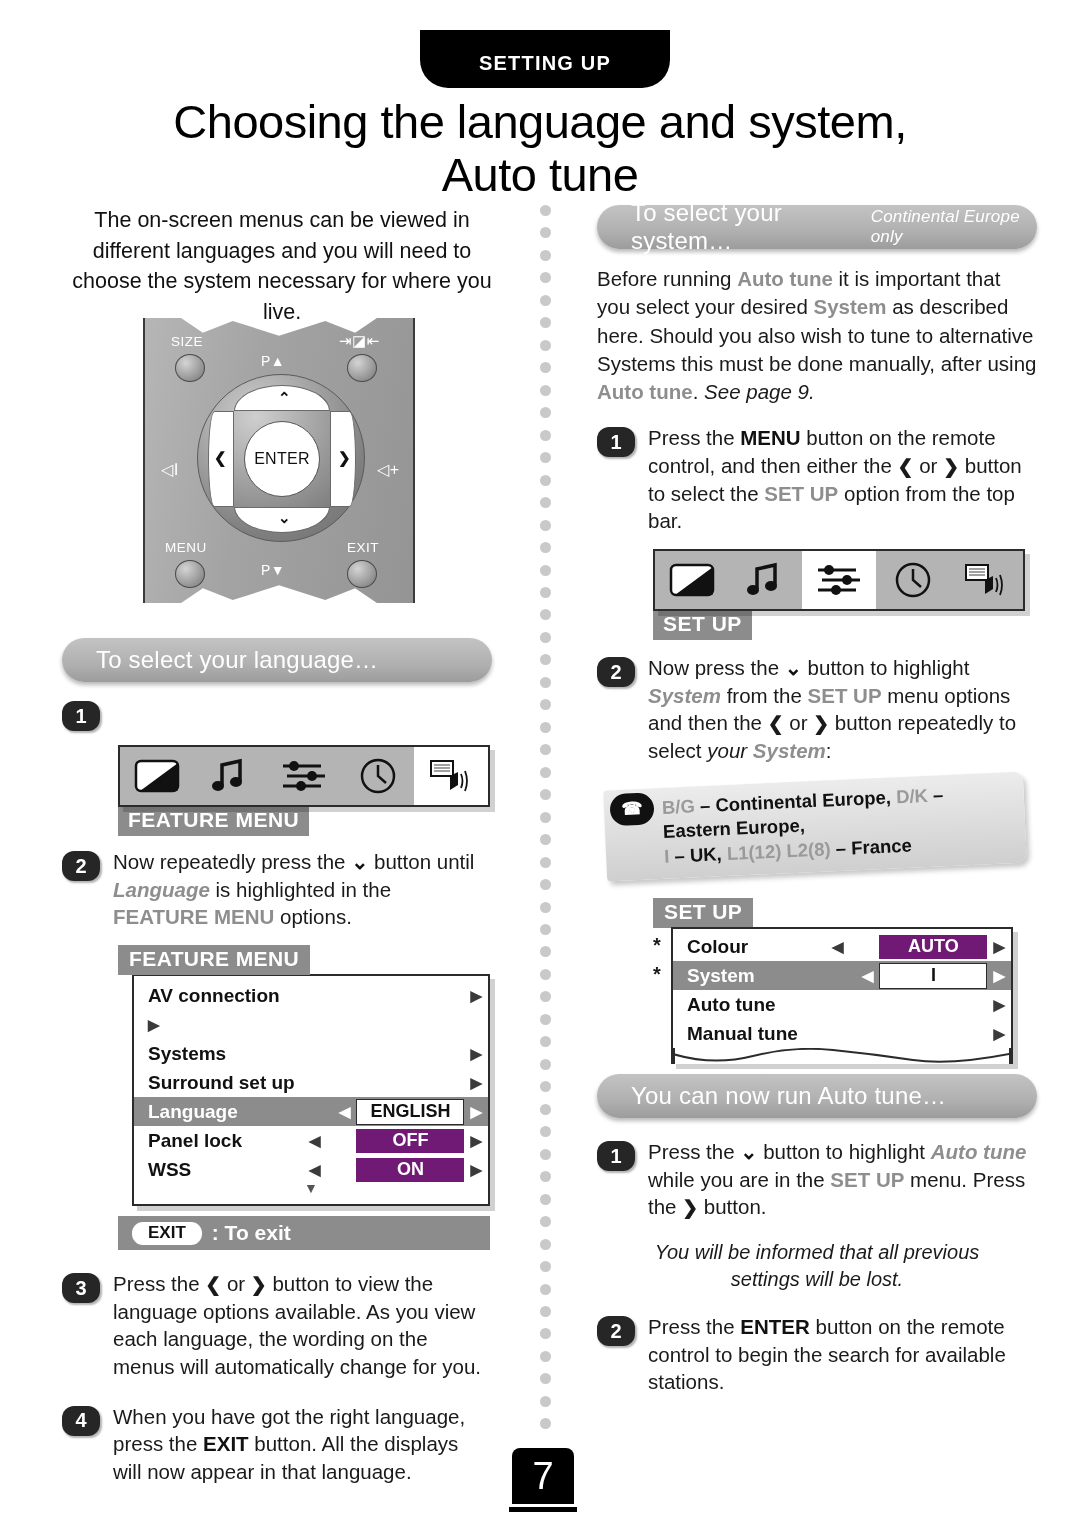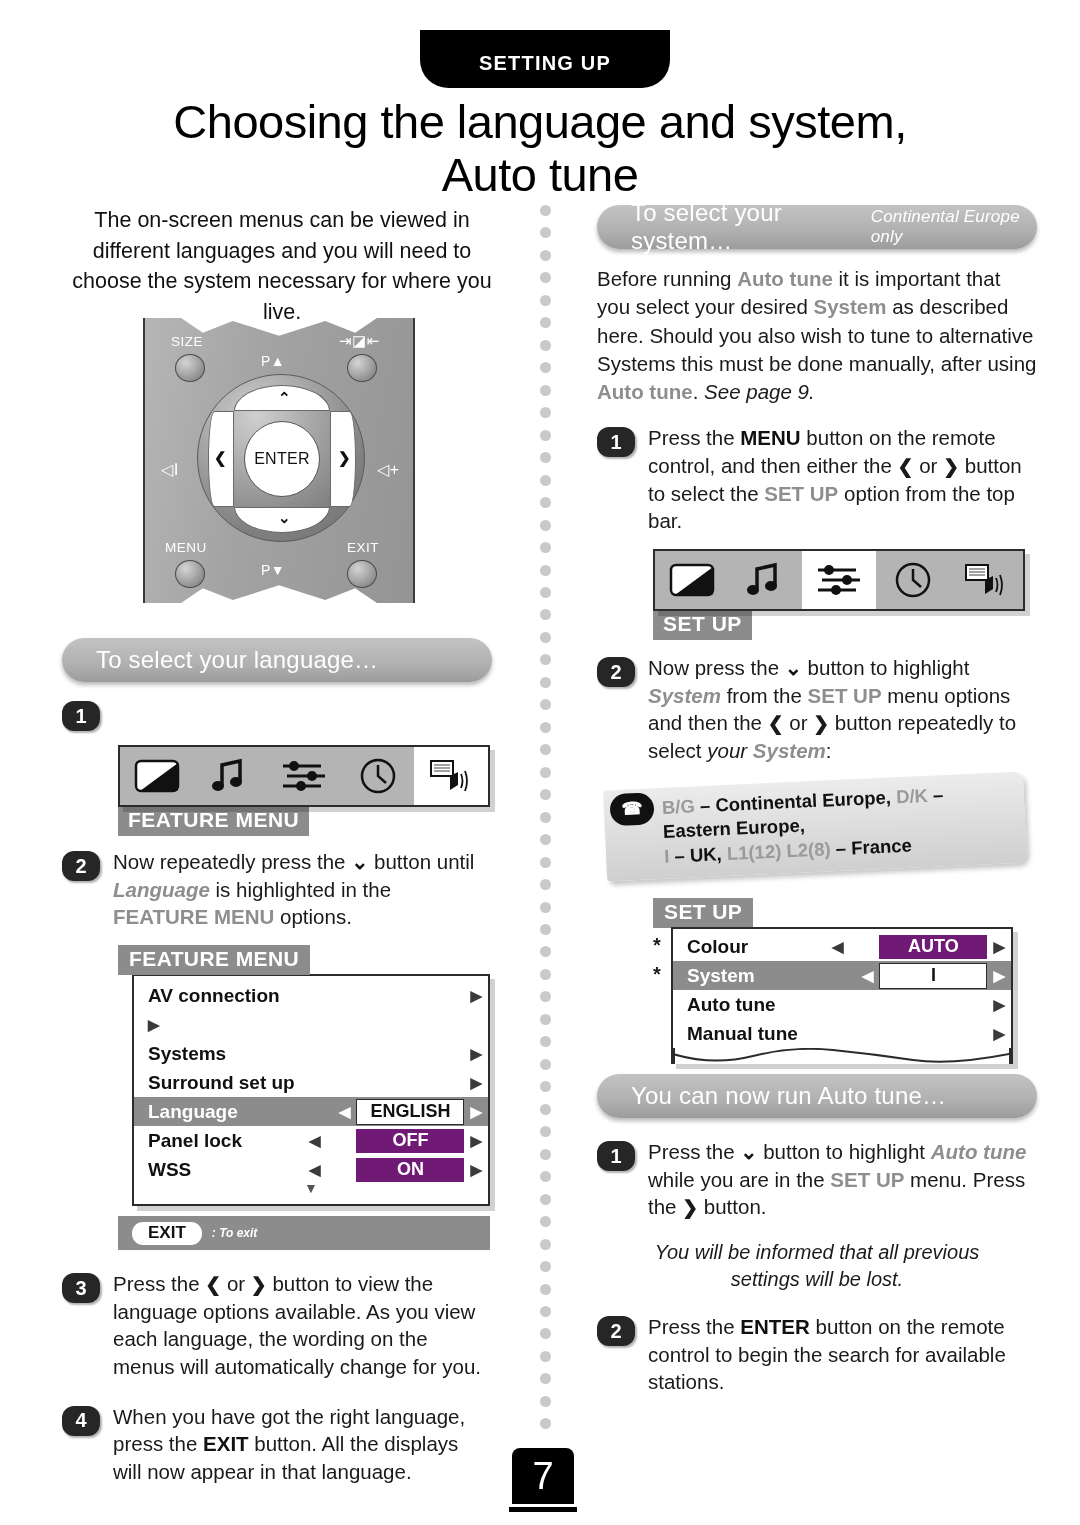--- a/index.html
+++ b/index.html
@@ -200,21 +200,21 @@
   .exit-bar {
     margin-top: 10px;
     width: 372px; height: 34px;
     background: #8c8c8c; display: flex; align-items: center;
     padding-left: 14px; gap: 10px;
   }
   .exit-chip {
     background: #fff; color: #111; font-size: 17px; font-weight: 700;
     border-radius: 11px; padding: 1px 16px 2px;
   }
-  .exit-text { color: #fff; font-size: 12px; font-weight: 700; font-style: italic; }
+  .exit-text { color: #fff; font-size: 21px; font-weight: 700; }
 
   .scroll-down { text-align: center; color: #555; font-size: 14px; line-height: 8px; }
 
   
   .sys-note {
     position: relative; margin-top: 16px; margin-left: 8px;
     width: 420px; min-height: 56px;
     background: linear-gradient(180deg,#ececec,#cfcfcf);
     border-radius: 4px 10px 10px 4px;
     transform: rotate(-2.6deg);

